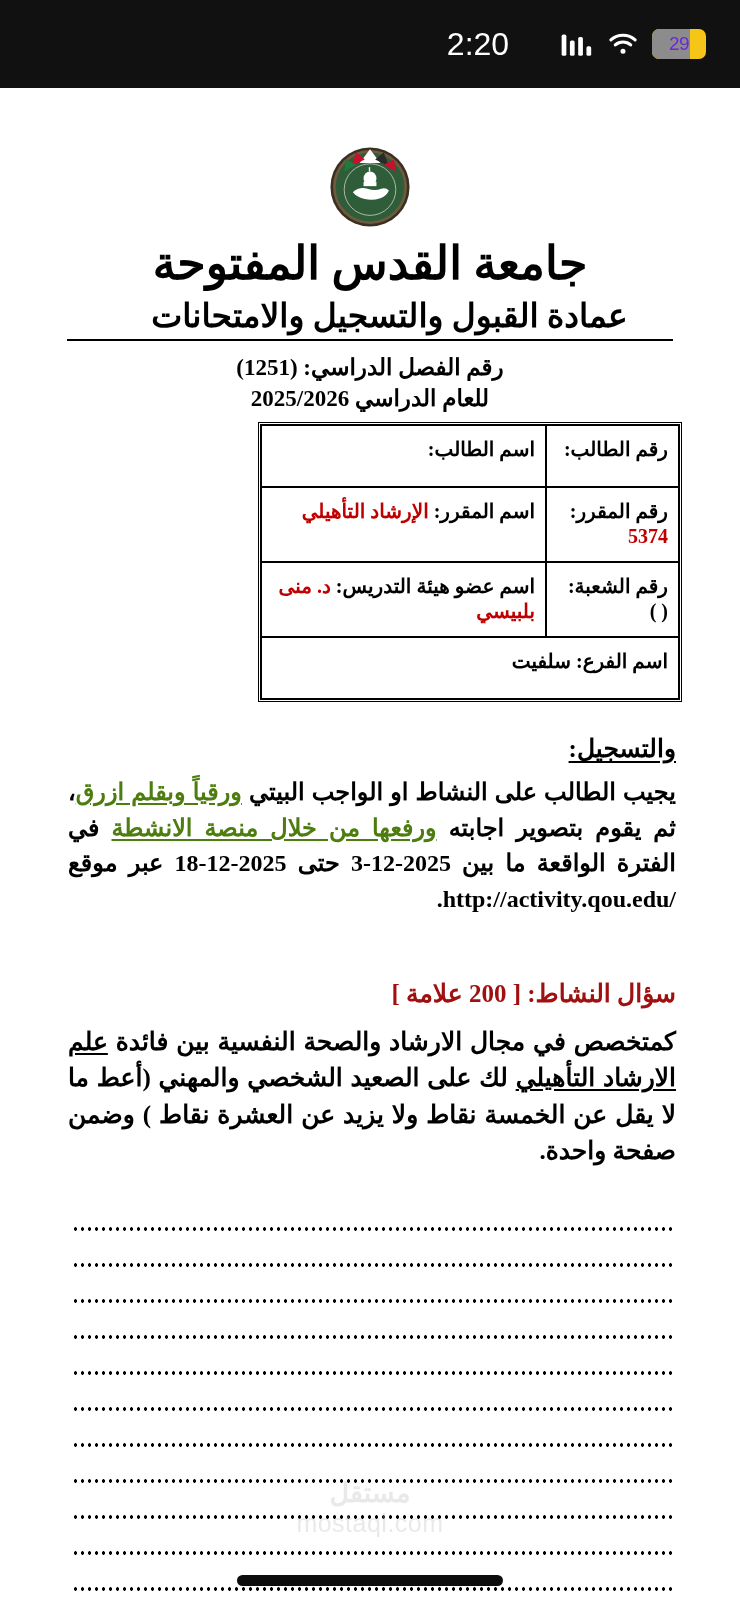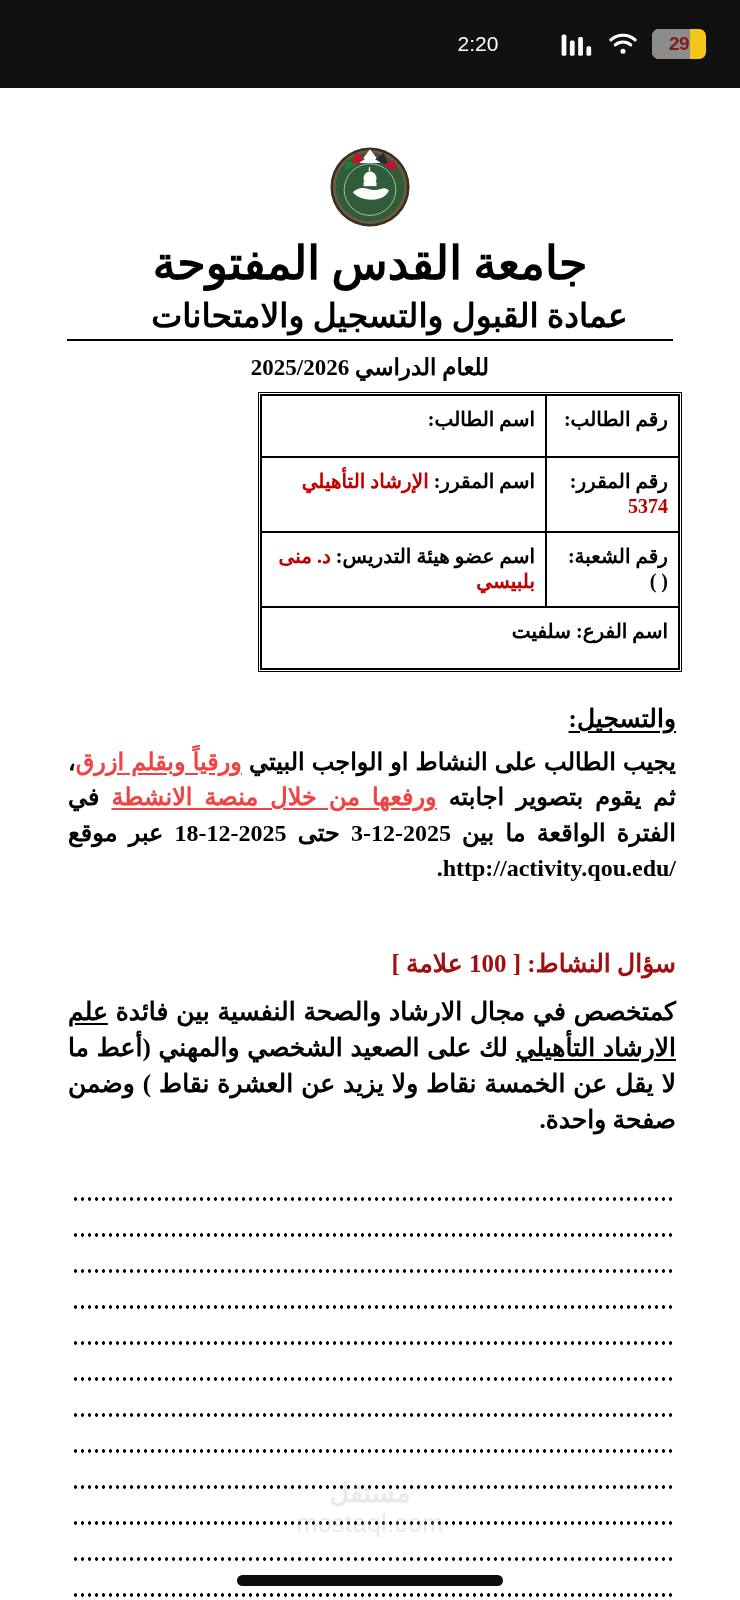--- a/index.html
+++ b/index.html
@@ -61,33 +61,33 @@
     background: #f5c518;
     border-radius: 2px 0 0 2px;
   }
   .battery-text {
     position: relative;
     z-index: 2;
     width: 100%;
     text-align: center;
     font-family: "Liberation Sans", sans-serif;
     font-size: 19px;
-    font-weight: bold;
-    color: #7f1d1d;
+    font-weight: normal;
+    color: #6d28d9;
     letter-spacing: -0.5px;
   }
   .wifi-icon { width: 30px; height: 24px; display:block; }
   .signal-icon { width: 34px; height: 26px; display:block; }
   .status-time {
     position: absolute;
     left: 50%;
     transform: translateX(-50%);
     margin-left: 108px;
     font-family: "Liberation Sans", sans-serif;
-    font-size: 21px;
+    font-size: 32px;
     color: #ffffff;
     letter-spacing: 0px;
   }
 
   
   .doc {
     position: relative;
     width: 740px;
     height: 1512px;
     background: #ffffff;
@@ -171,21 +171,21 @@
   .instr-body {
     margin-top: 12px;
     font-size: 24px;
     font-weight: bold;
     line-height: 1.48;
     color: #000;
     text-align: justify;
     text-justify: inter-word;
   }
   .instr-body .hl {
-    color: #ef4444;
+    color: #4d7c0f;
     text-decoration: underline;
     text-underline-offset: 3px;
   }
   .instr-body .ltr {
     direction: ltr;
     unicode-bidi: isolate;
     display: inline-block;
   }
 
   .q-head {
@@ -316,20 +316,21 @@
           <circle cx="50" cy="53" r="30" fill="none" stroke="#e8e2d2" stroke-width="0.8"></circle>
         </svg>
       </span>
     </div>
 
     <div class="uni-title">جامعة القدس المفتوحة</div>
     <div class="dept-title">عمادة القبول والتسجيل والامتحانات</div>
     <div class="rule"></div>
 
     <div class="term-block">
+      <div>رقم الفصل الدراسي:  (1251)</div>
       <div>للعام الدراسي 2025/2026</div>
     </div>
 
     <table class="info-table">
       <tbody>
         <tr>
           <td class="tall" style="width:133px">رقم الطالب:</td>
           <td class="tall">اسم الطالب:</td>
         </tr>
         <tr>
@@ -369,21 +370,21 @@
         <span class="hl">ورقياً وبقلم ازرق</span><span>، ثم يقوم بتصوير اجابته</span>
         <span class="hl">ورفعها من خلال منصة الانشطة</span>
         <span>في الفترة الواقعة ما بين</span>
         <span class="ltr">3-12-2025</span>
         <span>حتى</span>
         <span class="ltr">18-12-2025</span>
         <span>عبر موقع</span>
         <span class="ltr">http://activity.qou.edu/</span><span>.</span>
       </div>
 
-      <div class="q-head">سؤال النشاط: [ 100 علامة ]</div>
+      <div class="q-head">سؤال النشاط: [ 200 علامة ]</div>
 
       <div class="q-body">
         <span>كمتخصص في مجال الارشاد والصحة النفسية بين فائدة</span>
         <span class="u">علم الارشاد التأهيلي</span>
         <span>لك على الصعيد الشخصي والمهني (أعط ما لا يقل عن الخمسة نقاط ولا يزيد عن العشرة نقاط ) وضمن صفحة واحدة.</span>
       </div>
     </div>
 
     <div class="answer-area">
       <div class="dotline"></div>

